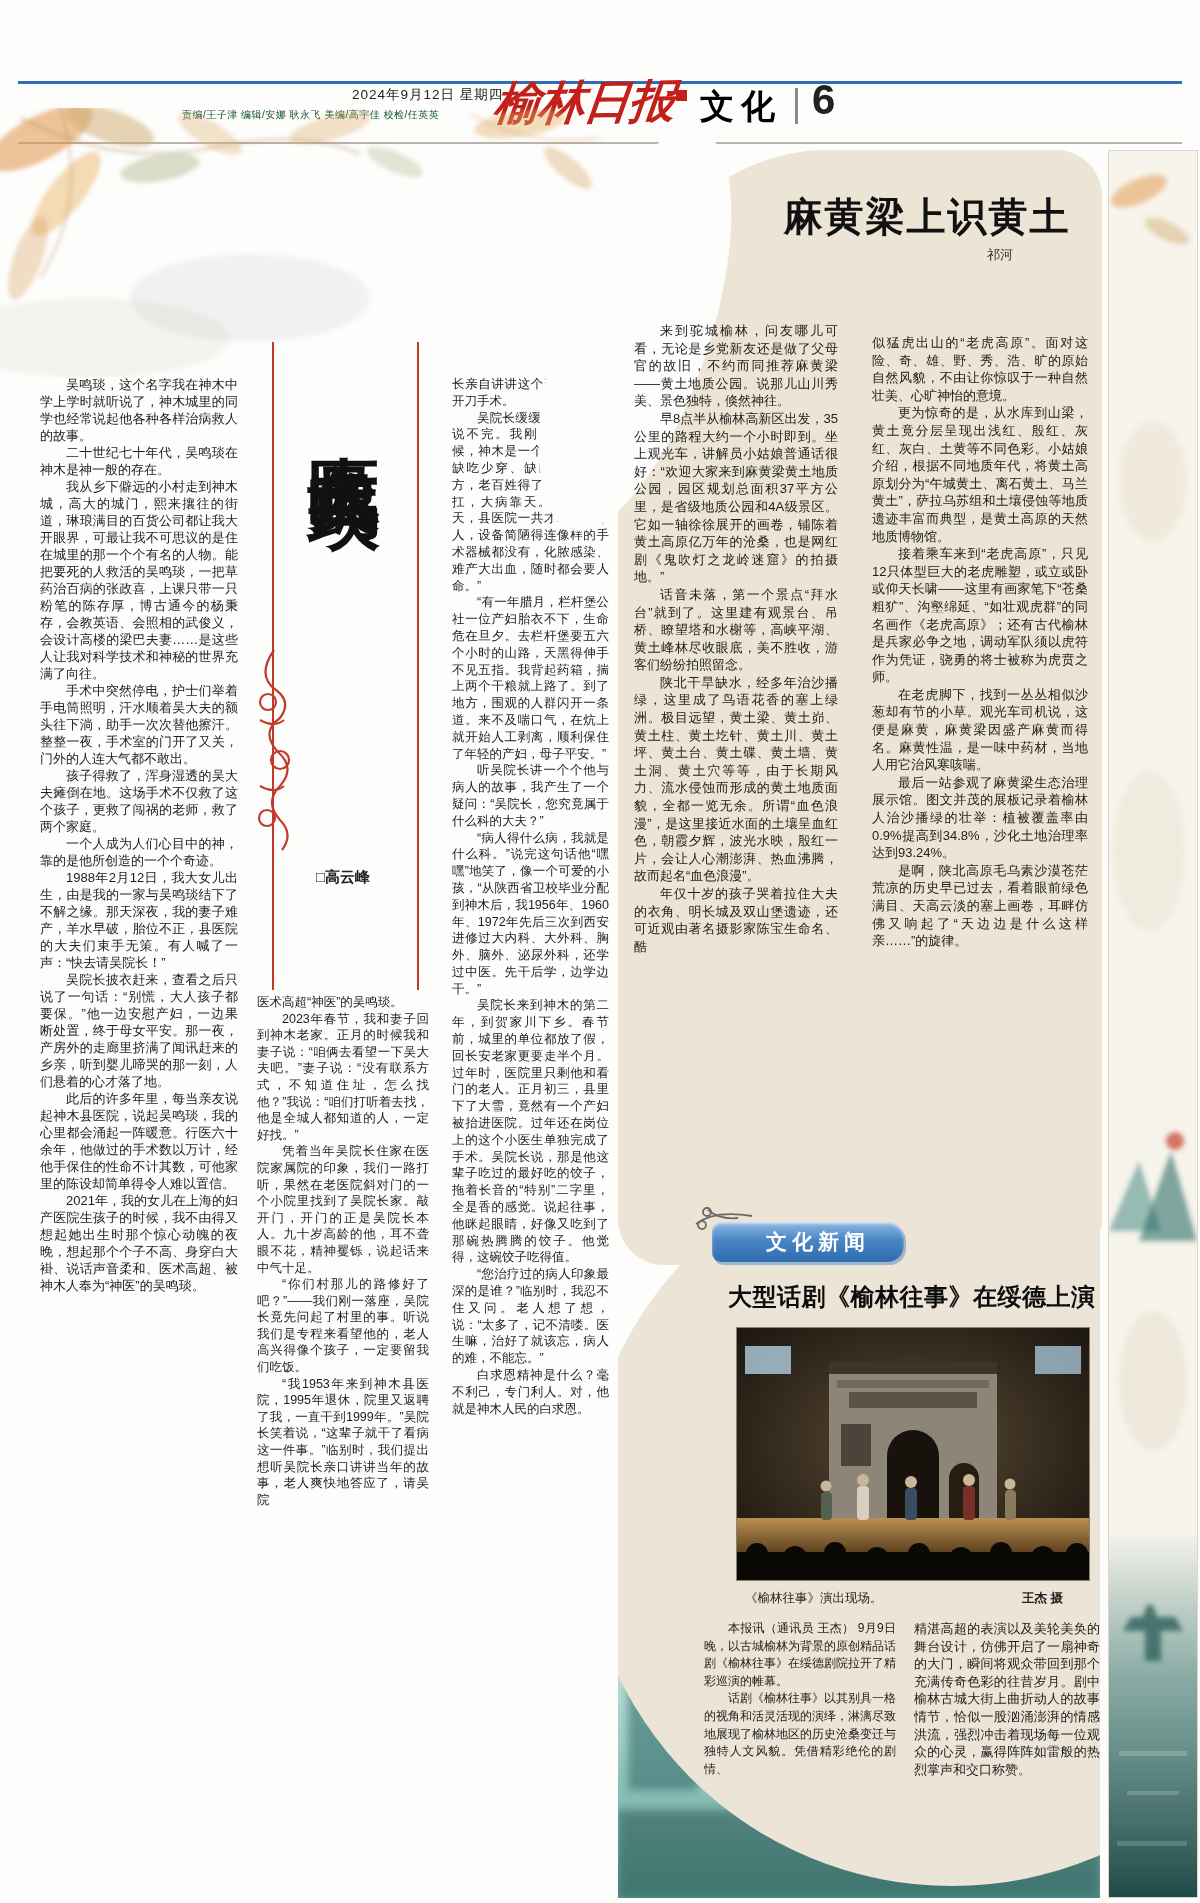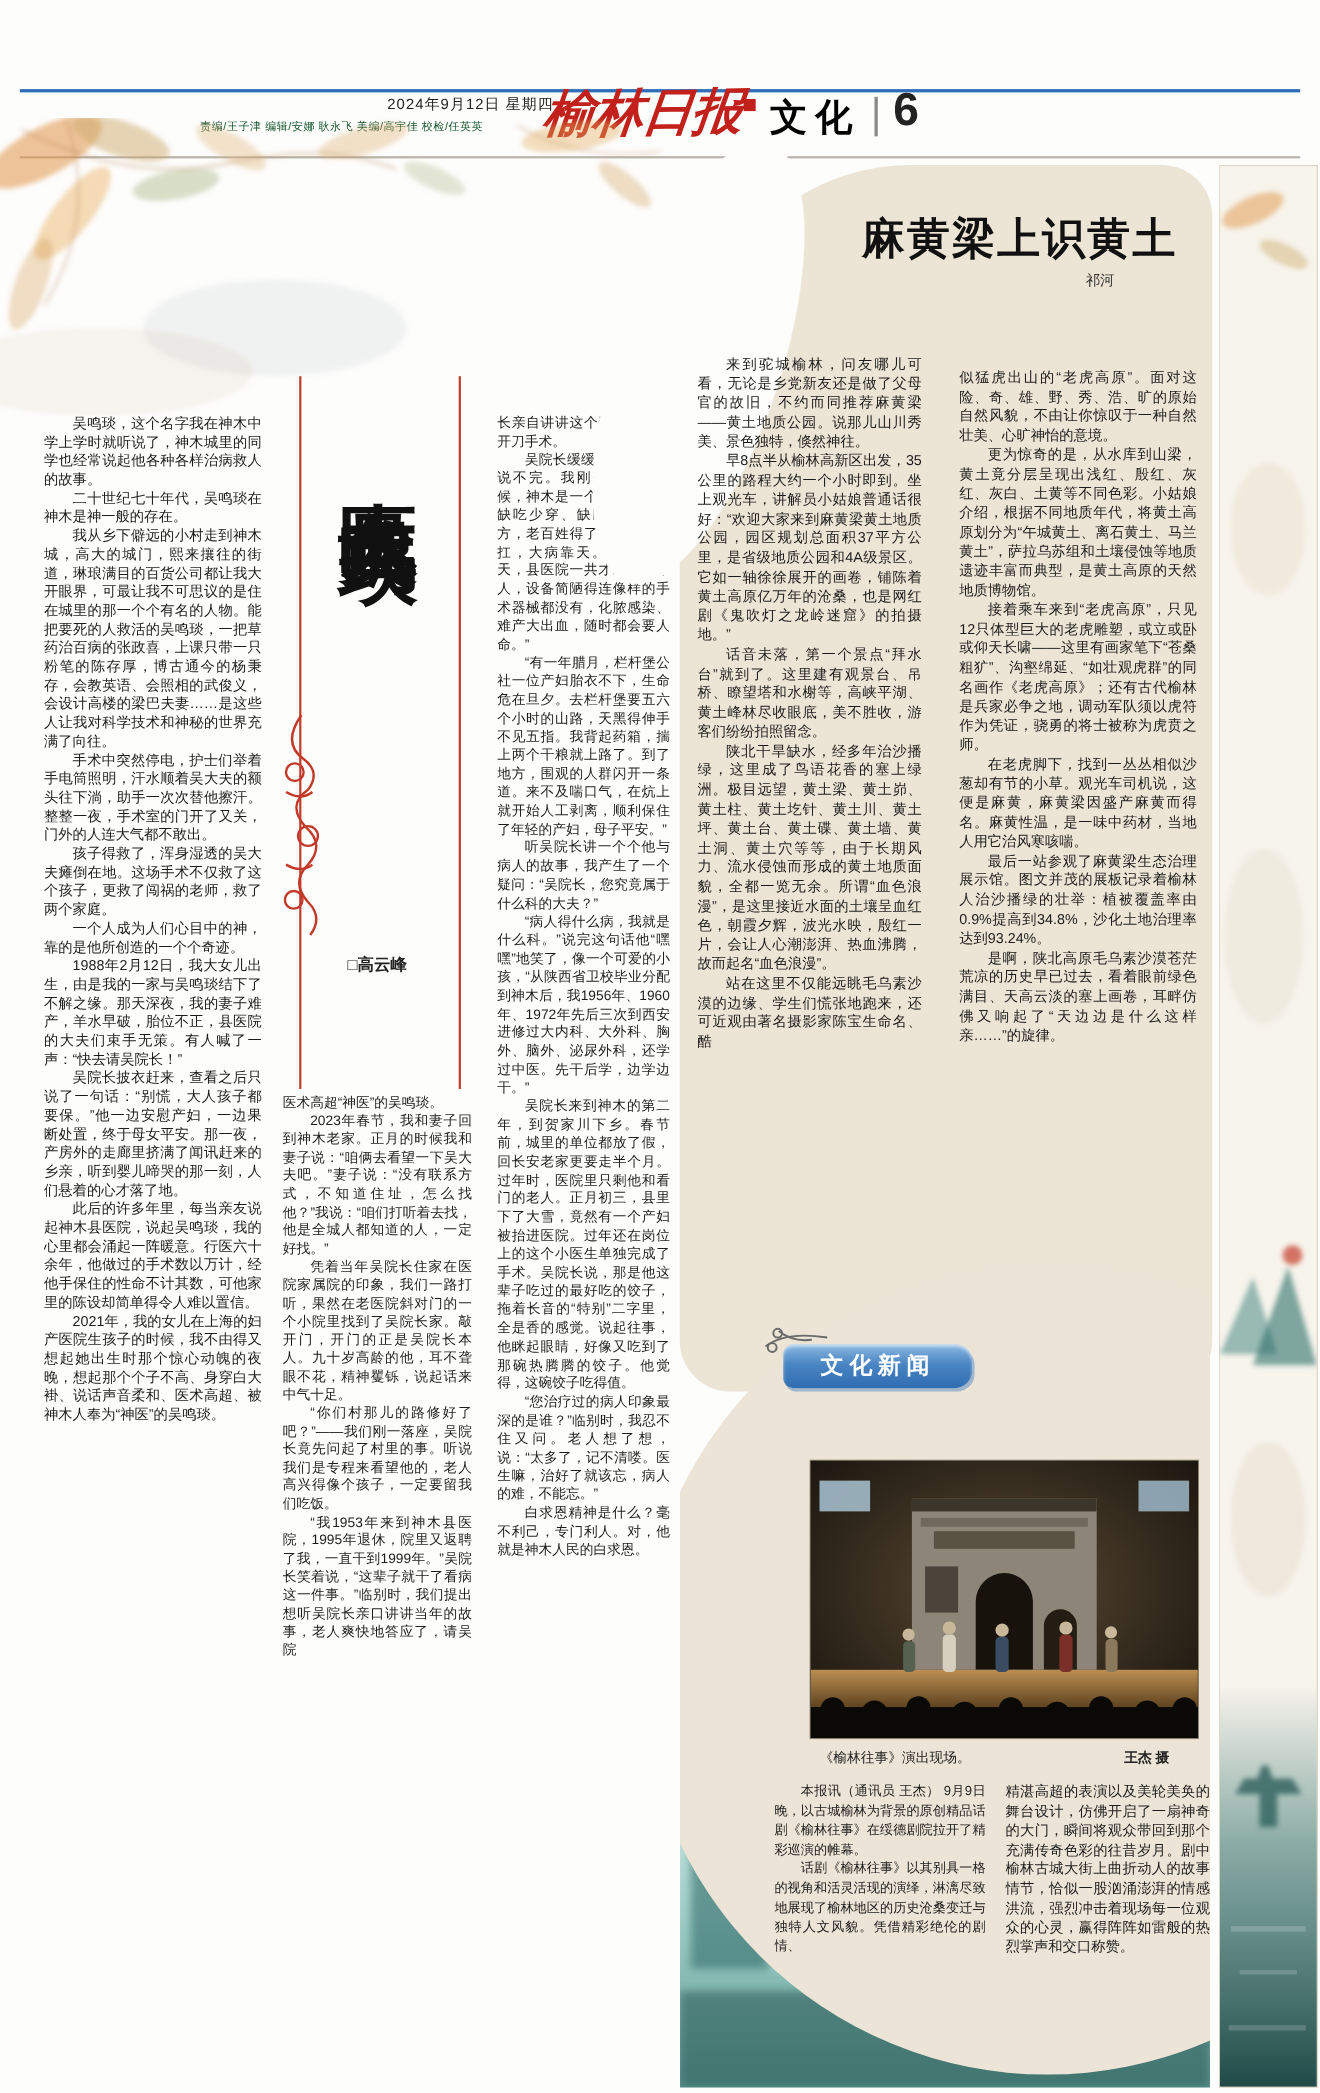--- a/index.html
+++ b/index.html
@@ -41,21 +41,21 @@
             letter-spacing:2px;color:#111;}
   .ra-author{left:880px;top:246px;width:240px;text-align:center;font-size:13px;color:#333;}
   .ra-col1{left:634px;top:322px;width:204px;height:825px;font-size:13px;line-height:17.6px;overflow:hidden;}
   .ra-col2{left:872px;top:322px;width:216px;height:825px;font-size:13px;line-height:17.6px;overflow:hidden;margin-top:12px;}
   
   .cn-clip{left:618px;top:1050px;width:482px;height:848px;overflow:hidden;}
   .cn-circle{position:absolute;left:-36px;top:96px;width:740px;height:740px;border-radius:50%;
              background:#ece4d6;}
   .badge{left:712px;top:1222px;width:172px;height:40px;border-radius:9px 16px 16px 9px;
          background:linear-gradient(180deg,#8db9e2 0%,#4a86c4 45%,#2f6cb0 100%);
-         box-shadow:2px 3px 0 #9fb6cc, inset 0 2px 3px rgba(255,255,255,.6);}
+         box-shadow:2px 3px 0 #9fb6cc, inset 0 2px 3px rgba(255,255,255,.6);padding-left:20px;}
   .badge span{display:block;text-align:center;line-height:40px;color:#fff;font-size:21px;
               font-weight:900;letter-spacing:5px;}
   .cn-headline{left:728px;top:1281px;width:372px;font-size:24px;font-weight:900;
                letter-spacing:.5px;color:#0d0d0d;}
   .photo{left:737px;top:1328px;width:352px;height:252px;background:#14100b;box-shadow:0 0 0 1px #8a8170;}
   .cn-caption{left:745px;top:1590px;font-size:12.5px;color:#222;}
   .cn-credit{left:1022px;top:1590px;font-size:12.5px;font-weight:700;color:#222;}
   .cn-col1{left:704px;top:1620px;width:192px;height:250px;font-size:12px;line-height:17.6px;overflow:hidden;}
   .cn-col2{left:914px;top:1620px;width:186px;height:250px;font-size:13px;line-height:17.6px;overflow:hidden;}
   
@@ -147,21 +147,21 @@
 
   <div class="abs panel"></div>
   <div class="abs panel-carve"></div>
   <div class="abs ra-title">麻黄梁上识黄土</div>
   <div class="abs ra-author">祁河</div>
   <div class="col ra-col1">
       <p>来到驼城榆林，问友哪儿可看，无论是乡党新友还是做了父母官的故旧，不约而同推荐麻黄梁——黄土地质公园。说那儿山川秀美、景色独特，倏然神往。</p>
       <p>早8点半从榆林高新区出发，35公里的路程大约一个小时即到。坐上观光车，讲解员小姑娘普通话很好：“欢迎大家来到麻黄梁黄土地质公园，园区规划总面积37平方公里，是省级地质公园和4A级景区。它如一轴徐徐展开的画卷，铺陈着黄土高原亿万年的沧桑，也是网红剧《鬼吹灯之龙岭迷窟》的拍摄地。”</p>
       <p>话音未落，第一个景点“拜水台”就到了。这里建有观景台、吊桥、瞭望塔和水榭等，高峡平湖、黄土峰林尽收眼底，美不胜收，游客们纷纷拍照留念。</p>
       <p>陕北干旱缺水，经多年治沙播绿，这里成了鸟语花香的塞上绿洲。极目远望，黄土梁、黄土峁、黄土柱、黄土圪针、黄土川、黄土坪、黄土台、黄土碟、黄土墙、黄土洞、黄土穴等等，由于长期风力、流水侵蚀而形成的黄土地质面貌，全都一览无余。所谓“血色浪漫”，是这里接近水面的土壤呈血红色，朝霞夕辉，波光水映，殷红一片，会让人心潮澎湃、热血沸腾，故而起名“血色浪漫”。</p>
-      <p>站在这里不仅能远眺毛乌素沙漠的边缘、学生们慌张地跑来，还可近观由著名摄影家陈宝生命名、酷</p>
+      <p>年仅十岁的孩子哭着拉住大夫的衣角、明长城及双山堡遗迹，还可近观由著名摄影家陈宝生命名、酷</p>
     </div>
   <div class="col ra-col2 first-flush">
       <p>似猛虎出山的“老虎高原”。面对这险、奇、雄、野、秀、浩、旷的原始自然风貌，不由让你惊叹于一种自然壮美、心旷神怡的意境。</p>
       <p>更为惊奇的是，从水库到山梁，黄土竟分层呈现出浅红、殷红、灰红、灰白、土黄等不同色彩。小姑娘介绍，根据不同地质年代，将黄土高原划分为“午城黄土、离石黄土、马兰黄土”，萨拉乌苏组和土壤侵蚀等地质遗迹丰富而典型，是黄土高原的天然地质博物馆。</p>
       <p>接着乘车来到“老虎高原”，只见12只体型巨大的老虎雕塑，或立或卧或仰天长啸——这里有画家笔下“苍桑粗犷”、沟壑绵延、“如壮观虎群”的同名画作《老虎高原》；还有古代榆林是兵家必争之地，调动军队须以虎符作为凭证，骁勇的将士被称为虎贲之师。</p>
       <p>在老虎脚下，找到一丛丛相似沙葱却有节的小草。观光车司机说，这便是麻黄，麻黄梁因盛产麻黄而得名。麻黄性温，是一味中药材，当地人用它治风寒咳喘。</p>
       <p>最后一站参观了麻黄梁生态治理展示馆。图文并茂的展板记录着榆林人治沙播绿的壮举：植被覆盖率由0.9%提高到34.8%，沙化土地治理率达到93.24%。</p>
       <p>是啊，陕北高原毛乌素沙漠苍茫荒凉的历史早已过去，看着眼前绿色满目、天高云淡的塞上画卷，耳畔仿佛又响起了“天边边是什么这样亲……”的旋律。</p>
     </div>
 
@@ -194,20 +194,21 @@
       <path d="M2 18 Q20 4 58 10"></path>
         <path d="M14 4 Q26 14 44 12"></path>
       <circle cx="8" cy="19" r="4"></circle>
         <circle cx="13" cy="6" r="4"></circle>
     </g>
   </svg>
   <div class="abs badge">
     <span>文化新闻</span>
   </div>
 
+  <div class="abs cn-headline">大型话剧《榆林往事》在绥德上演</div>
 
   <div class="abs photo">
     <svg width="352" height="252" viewBox="0 0 352 252">
       <defs>
         <radialGradient id="glow" cx=".5" cy=".45" r=".75">
           <stop offset="0" stop-color="#5a4a33"></stop>
             <stop offset="1" stop-color="#14100b"></stop>
         </radialGradient>
         <linearGradient id="floor" x1="0" y1="0" x2="0" y2="1">
           <stop offset="0" stop-color="#bb8e52"></stop>

